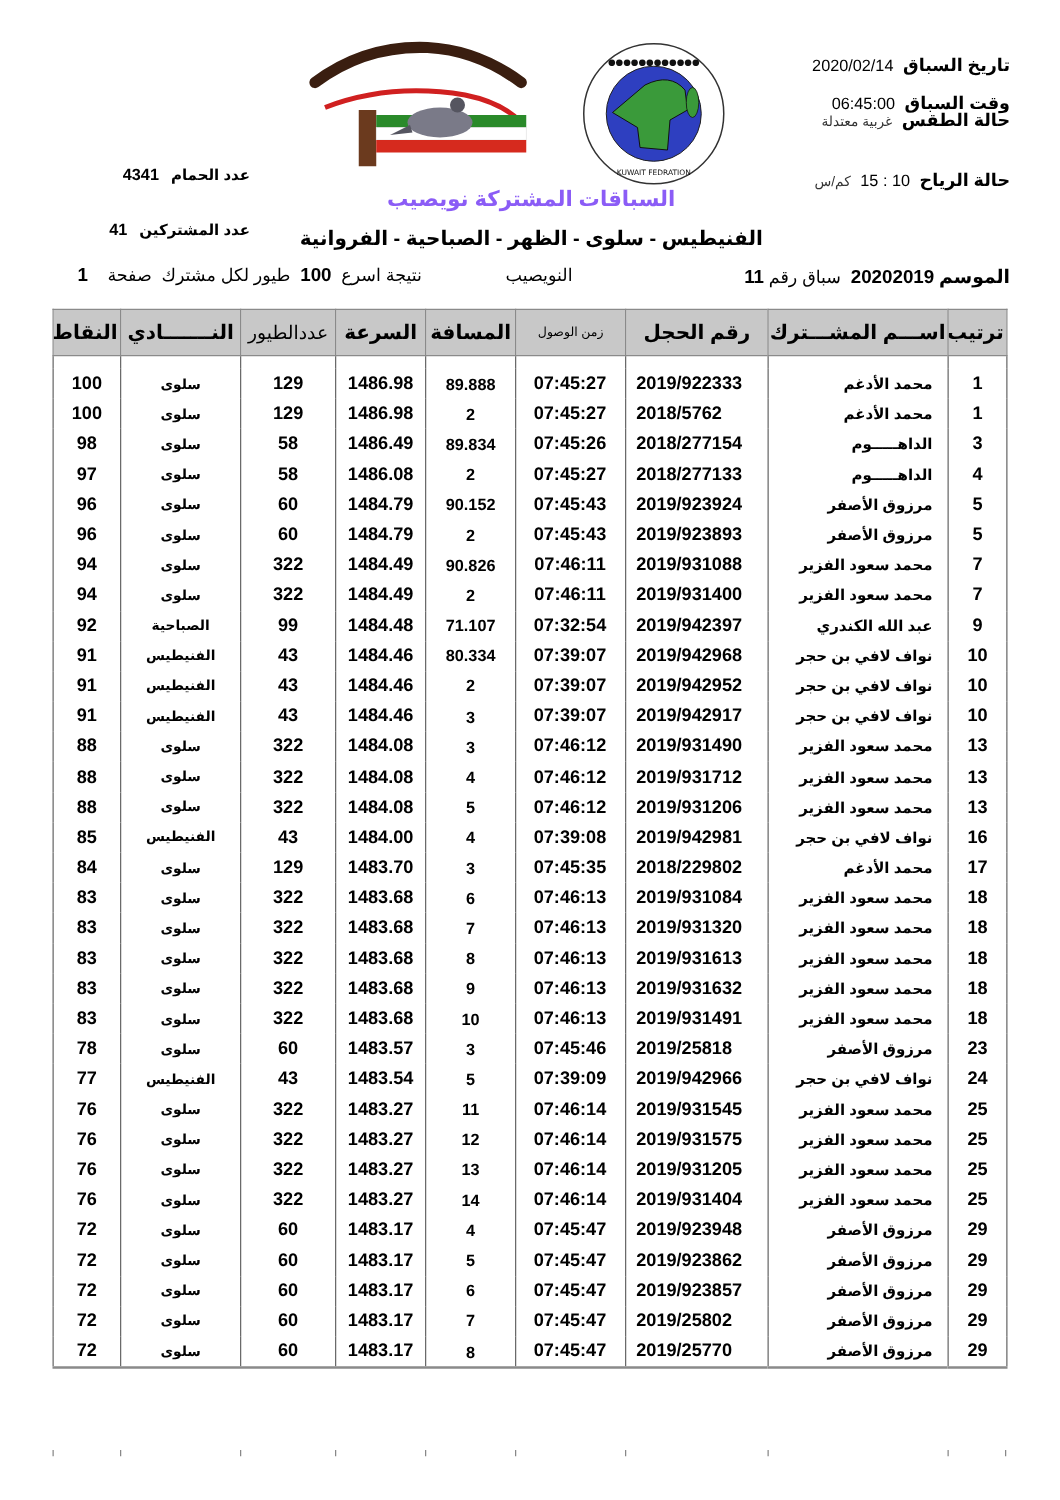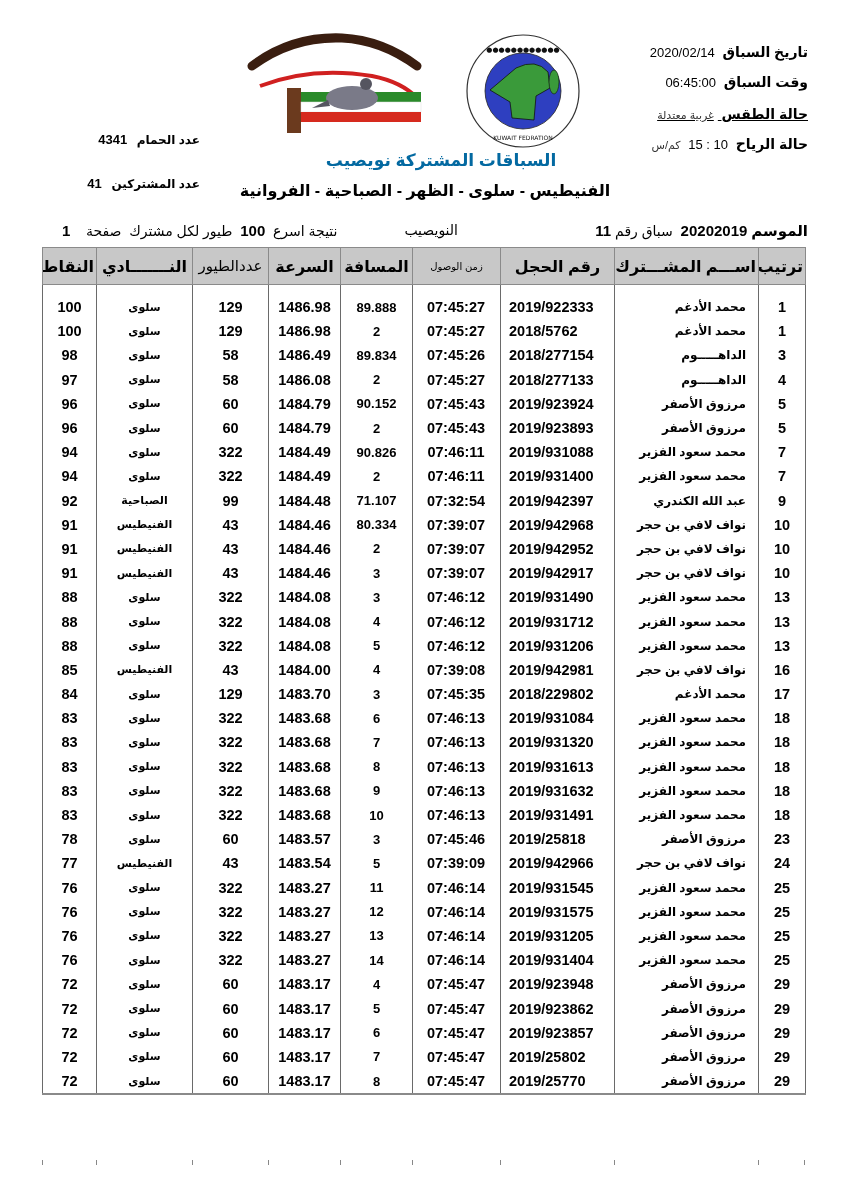--- a/index.html
+++ b/index.html
@@ -15,25 +15,25 @@
 
   
   .count { left:80px; width:120px; font-size:13px; direction:rtl; text-align:right; white-space:nowrap;margin-top:36px; }
   .count .lbl { font-weight:bold; font-size:12px; }
   .count .val { font-weight:bold; margin-right:6px; }
 
   
   .logo-club { left:232px; top:26px; width:200px; height:110px; }
   .logo-fed  { left:464px; top:32px; width:118px; height:118px; }
 
-  .race-title { left:216px; width:450px; top:150px; text-align:center; color:#0369a1; font-size:17px; font-weight:bold; direction:rtl; }
+  .race-title { left:200px; width:450px; top:150px; text-align:center; color:#8b5cf6; font-size:17px; font-weight:bold; direction:rtl; }
   .clubs-line { left:200px; width:450px; top:181px; text-align:center; font-size:16px; font-weight:bold; direction:rtl; }
 
   
-  .meta { top:222px; font-size:14px; direction:rtl; white-space:nowrap; }
+  .meta { top:212px; font-size:14px; direction:rtl; white-space:nowrap; }
   .meta .b { font-weight:bold; font-size:15px; }
 
   
   .tbl { position:absolute; left:42px; top:247px; width:763px; border-collapse:collapse; table-layout:fixed; direction:rtl; }
   .tbl th { background:#c8c8c8; font-size:16px; font-weight:bold; height:36px; border:1px solid #8a8a8a; padding:0 2px; white-space:nowrap; overflow:hidden; }
   .tbl td { height:24.2px; padding:0 3px; font-size:14px; font-weight:bold; text-align:center; border-left:1px solid #6a6a6a; border-right:1px solid #6a6a6a; white-space:nowrap; overflow:hidden; }
   .tbl tr.spacer td { height:10px; }
   .tbl tr.last td { border-bottom:2px solid #8a8a8a; }
   .tbl td.name { text-align:right; padding-right:12px; font-size:12px; }
   .tbl td.club { font-size:11px; font-weight:bold; }
@@ -52,21 +52,21 @@
 <body>
 
 <div class="abs info" style="top:44px;">
   <span class="lbl">تاريخ السباق</span>
   <span class="val">2020/02/14</span>
 </div>
 <div class="abs info" style="top:74px;">
   <span class="lbl">وقت السباق</span>
   <span class="val">06:45:00</span>
 </div>
-<div class="abs info" style="top:106px;text-decoration:underline;">
+<div class="abs info" style="top:88px;">
   <span class="lbl">حالة الطقس</span>
   <span class="val small">غربية معتدلة</span>
 </div>
 <div class="abs info" style="top:136px;">
   <span class="lbl">حالة الرياح</span>
   <span class="val">10 : 15</span>
   <span class="val small">كم/س</span>
 </div>
 
 <div class="abs count" style="top:96px;">

